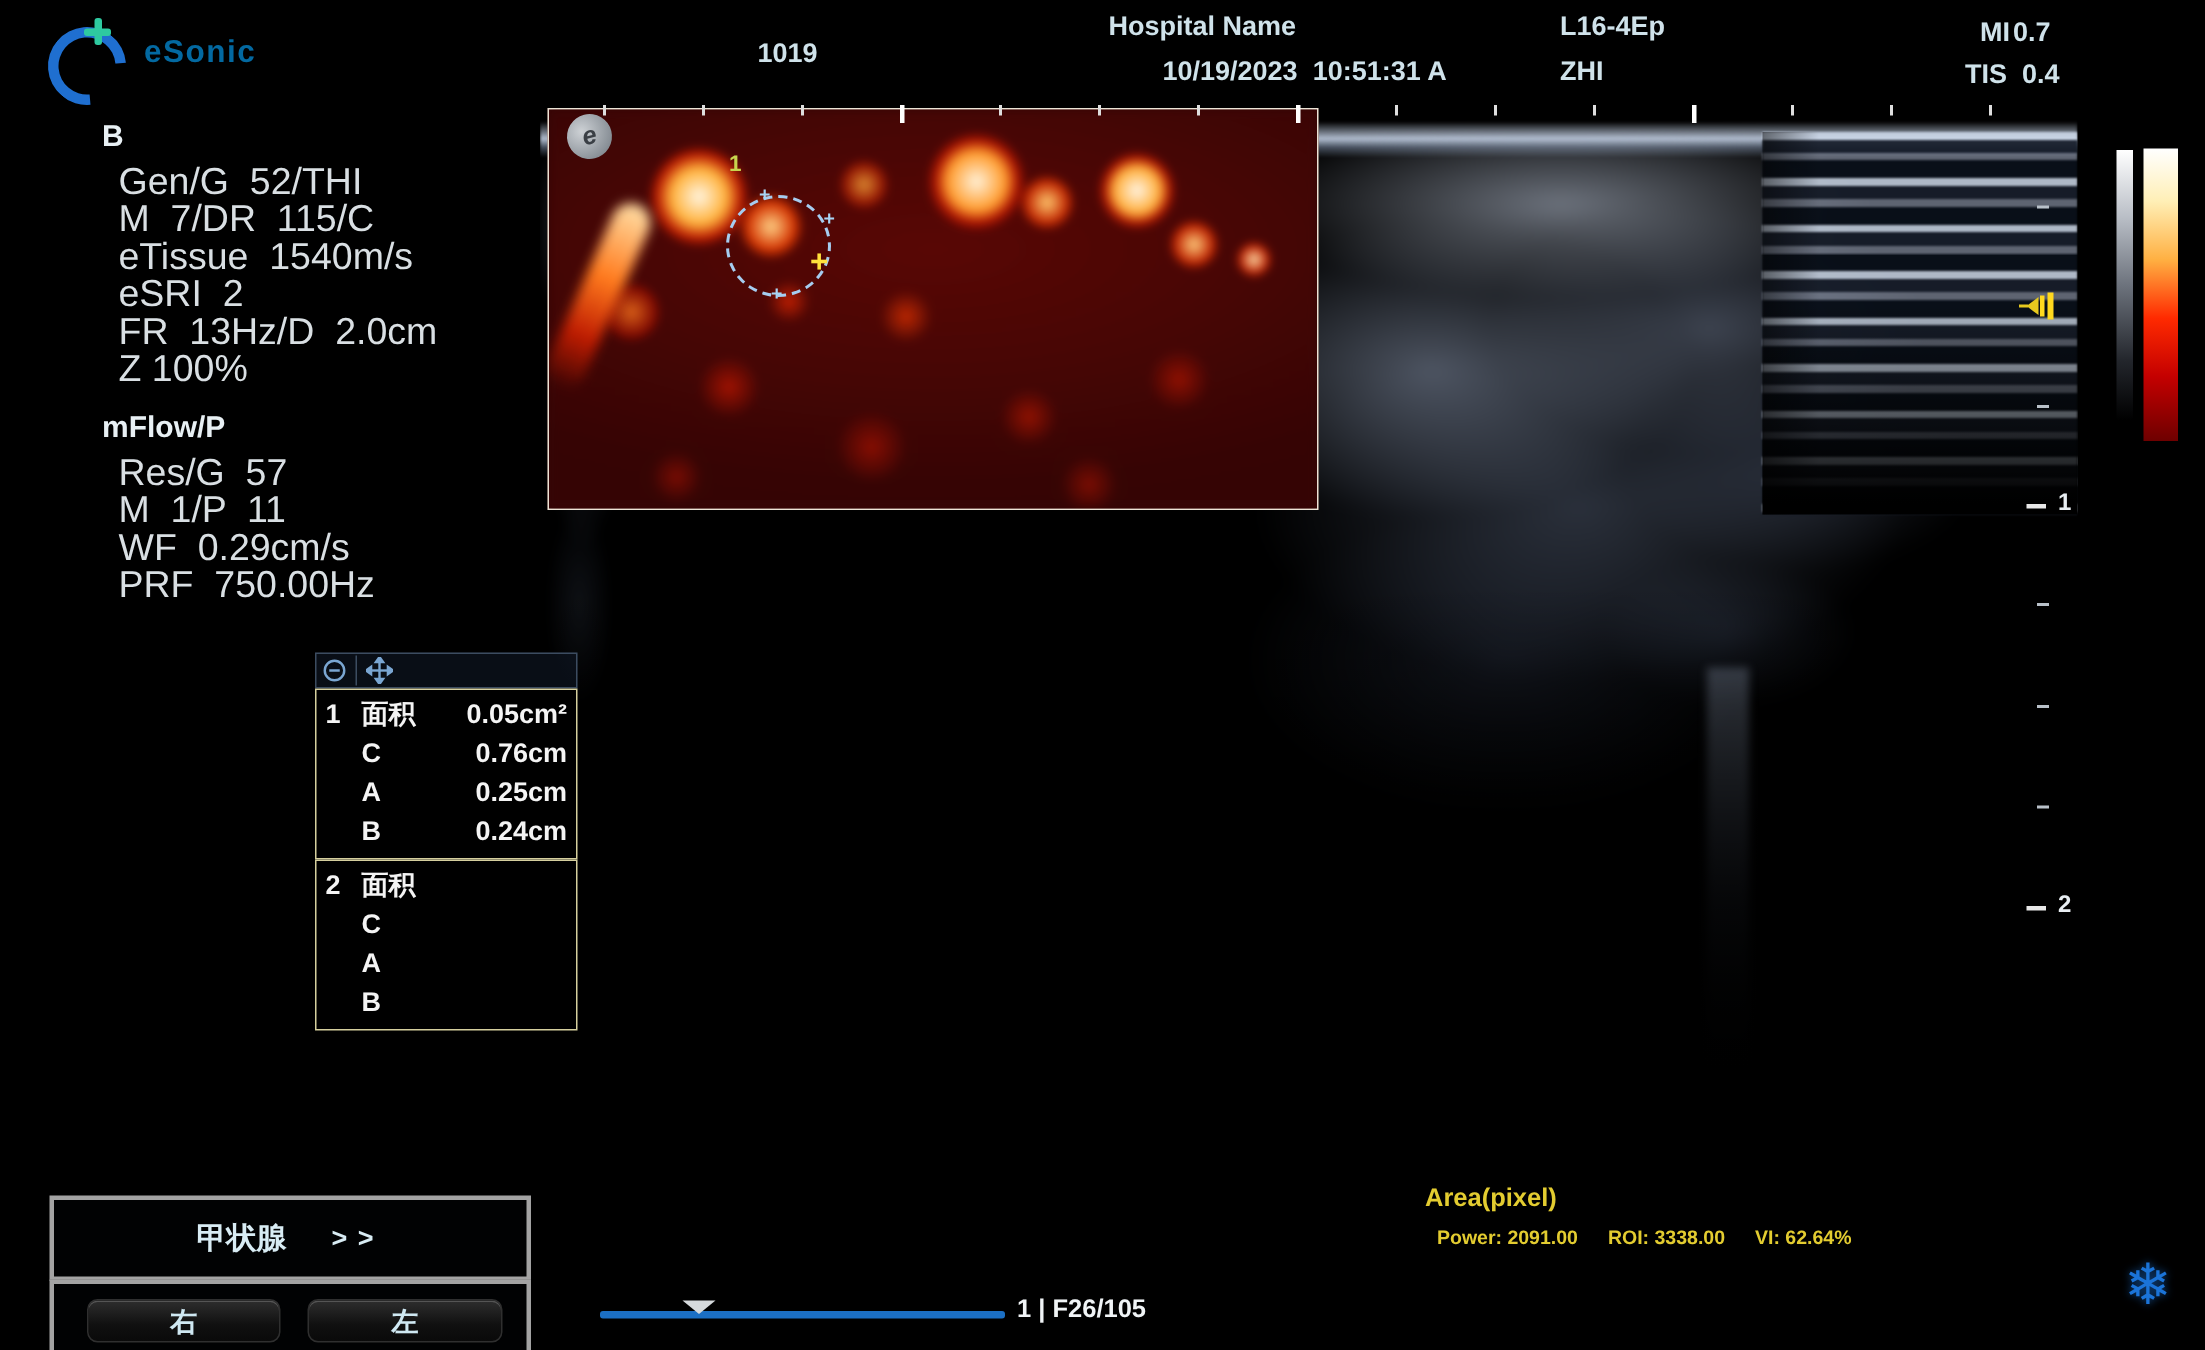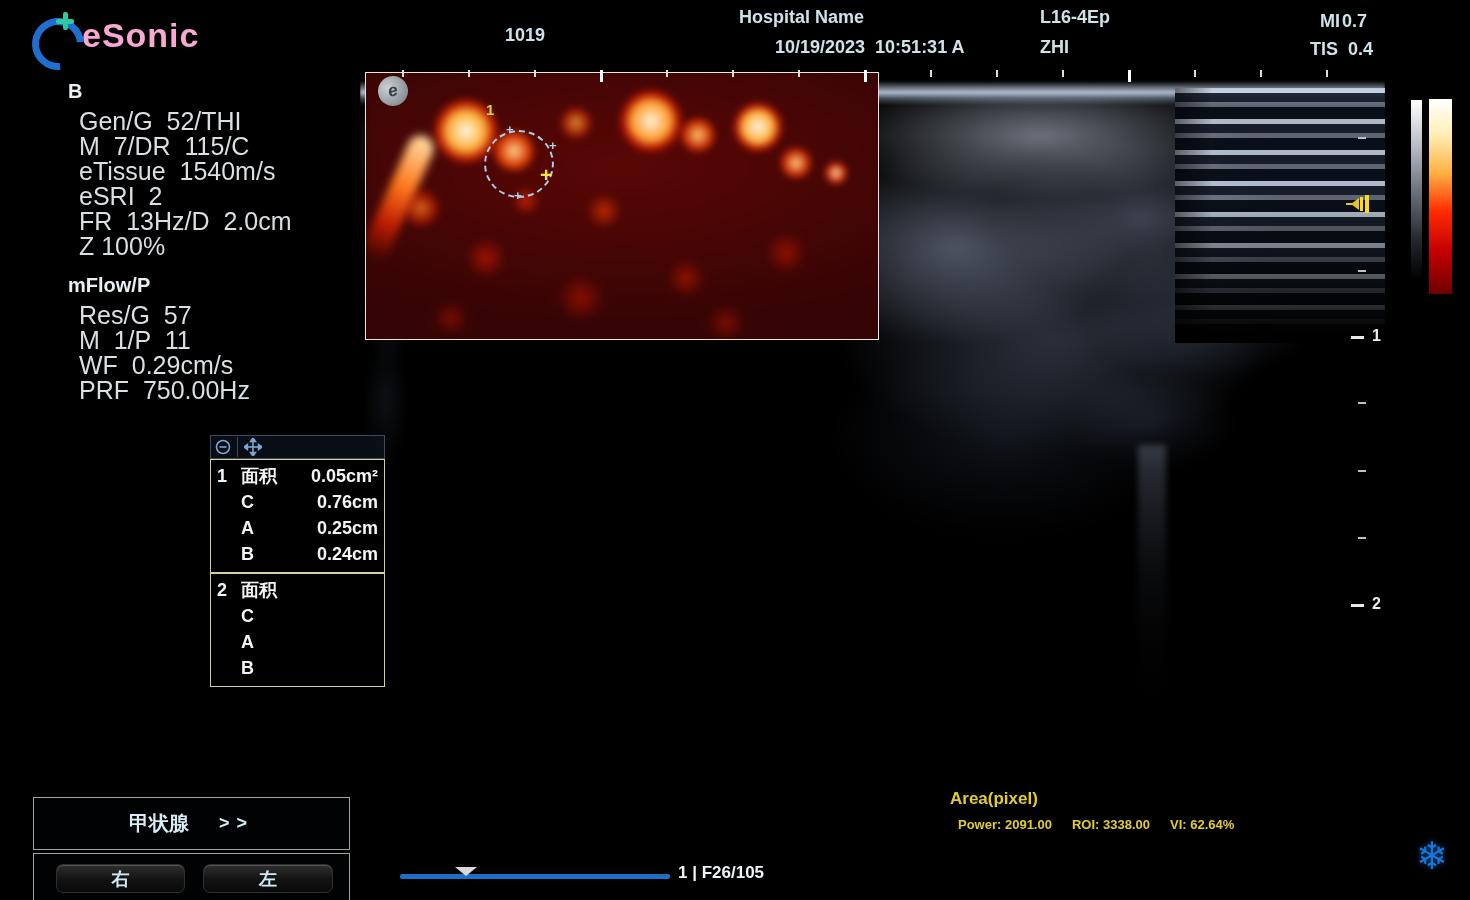--- a/index.html
+++ b/index.html
@@ -12,21 +12,21 @@
 
   
   .logo{left:30px;top:6px;width:200px;height:58px;display:flex;align-items:center;}
   .logo-mark{position:relative;width:46px;height:46px;}
   .logo-ball{position:absolute;left:2px;top:6px;width:38px;height:38px;border-radius:50%;
     border:7px solid #1f6fd0;border-right-color:transparent;transform:rotate(40deg);}
   .logo-plus{position:absolute;right:2px;top:0;width:18px;height:18px;}
   .logo-plus:before,.logo-plus:after{content:"";position:absolute;background:#2ec9a0;border-radius:2px;}
   .logo-plus:before{left:7px;top:0;width:5px;height:18px;}
   .logo-plus:after{left:0;top:7px;width:18px;height:5px;}
-  .logo-text{font-size:34px;font-weight:bold;color:#f9a8d4;letter-spacing:1px;margin-left:6px;}
+  .logo-text{font-size:21px;font-weight:bold;color:#0369a1;letter-spacing:1px;margin-left:20px;}
   .hdr{font-weight:bold;color:#cfe2ea;font-size:18px;}
   .img-number{left:505px;top:25px;}
   .hospital{left:739px;top:7px;}
   .datetime{left:775px;top:37px;}
   .probe{left:1040px;top:7px;}
   .preset{left:1040px;top:37px;}
   .mi{left:1308px;top:11px;display:flex;gap:2px;margin-left:12px;}
   .tis{left:1310px;top:39px;display:flex;gap:10px;}
 
   
@@ -129,21 +129,21 @@
   #focus-marker .f-bar1{position:absolute;left:14px;top:3px;width:3px;height:14px;background:#ffd81e;}
   #focus-marker .f-bar2{position:absolute;left:19px;top:1px;width:4px;height:18px;background:#ffd81e;}
 
   
   #graybar{left:1411px;top:100px;width:11px;height:180px;
     background:linear-gradient(180deg,#ffffff,#b9bec6 25%,#6d737d 50%,#23262c 78%,#000);}
   #colorbar{left:1429px;top:99px;width:23px;height:195px;
     background:linear-gradient(180deg,#ffffff,#ffefb6 18%,#ffb042 38%,#ff2a00 58%,#c40000 78%,#6e0000);}
 
   
-  .bl-box{border:1px solid #a3a3a3;background:rgba(2,4,8,.4);}
+  .bl-box{border:3px solid #a3a3a3;background:rgba(2,4,8,.4);}
   #exam-box{left:33px;top:797px;width:315px;height:51px;display:flex;align-items:center;justify-content:center;gap:30px;}
   #exam-box .exam-label{font-size:20px;font-weight:bold;color:#d8ecf4;}
   #exam-box .exam-expand{font-size:18px;font-weight:bold;color:#d8ecf4;letter-spacing:7px;}
   #btn-box{left:33px;top:853px;width:315px;height:47px;}
   .side-btn{position:absolute;top:10px;height:27px;border-radius:7px;
     background:linear-gradient(180deg,#2e2e2e,#101010 60%,#0a0a0a);
     border:1px solid #2f2f2f;box-shadow:inset 0 1px 0 #555;
     color:#cfe8f2;font-size:18px;font-weight:bold;display:flex;align-items:center;justify-content:center;}
   #btn-right{left:22px;width:127px;}
   #btn-left{left:169px;width:128px;}

